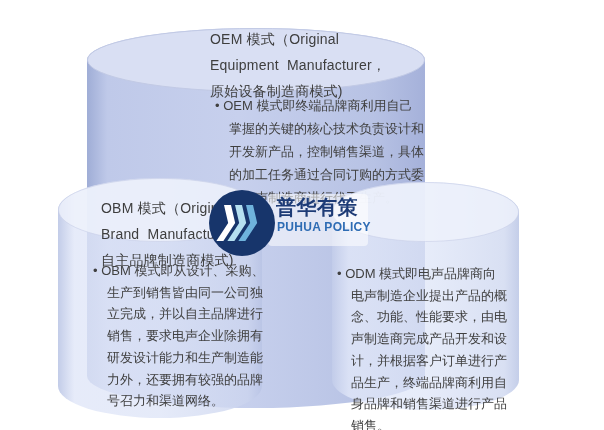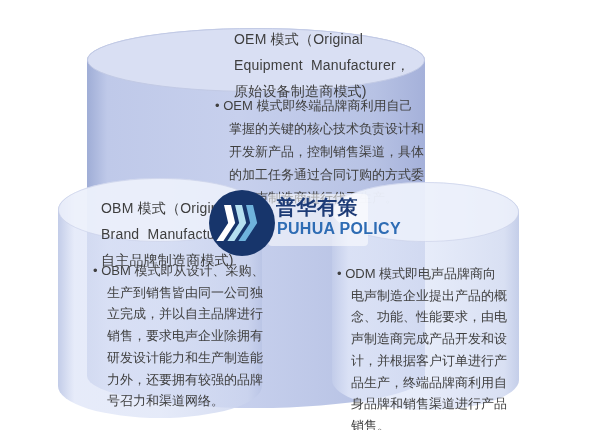--- a/index.html
+++ b/index.html
@@ -15,21 +15,21 @@
   .cyl-title{
     position:absolute;white-space:pre;color:#3e3e3e;
     font-size:14px;line-height:26px;letter-spacing:0.2px;z-index:2;
   }
   .cyl-desc{
     position:absolute;white-space:pre;color:#404040;
     font-size:13px;line-height:23px;z-index:2;
     padding-left:14px;text-indent:-14px;
   }
   .front-text{z-index:4;}
-  #oem-title{left:210px;top:26px;margin-left:24px;}
+  #oem-title{left:210px;top:26px;}
   #oem-desc{left:215px;top:94px;}
   #obm-title{left:101px;top:195px;}
   #obm-desc{left:93px;top:260px;line-height:21.7px;}
   #odm-title{left:343px;top:197px;line-height:23px;}
   #odm-desc{left:337px;top:263px;line-height:21.7px;}
 
   
   .shape-back{z-index:1;}
   .shape-front{z-index:3;}
 
@@ -39,21 +39,21 @@
     position:absolute;left:60px;top:5px;width:100px;height:52px;
     background:rgba(255,255,255,0.55);border-radius:4px;
   }
   #logo-cn{
     position:absolute;left:68px;top:5px;
     font-size:20px;font-weight:bold;color:#1d3b76;letter-spacing:0.5px;
     white-space:pre;
   }
   #logo-en{
     position:absolute;left:69px;top:31px;
-    font-size:16px;font-weight:bold;color:#2e6cb4;letter-spacing:0.3px;
+    font-size:12px;font-weight:bold;color:#2e6cb4;letter-spacing:0.3px;
     white-space:pre;
   }
 </style>
 </head>
 <body>
 
 <div id="stage">
 
   <svg class="abs shape-back" style="left:87px;top:28px;" width="338" height="380" viewBox="0 0 338 380">
     <defs>

